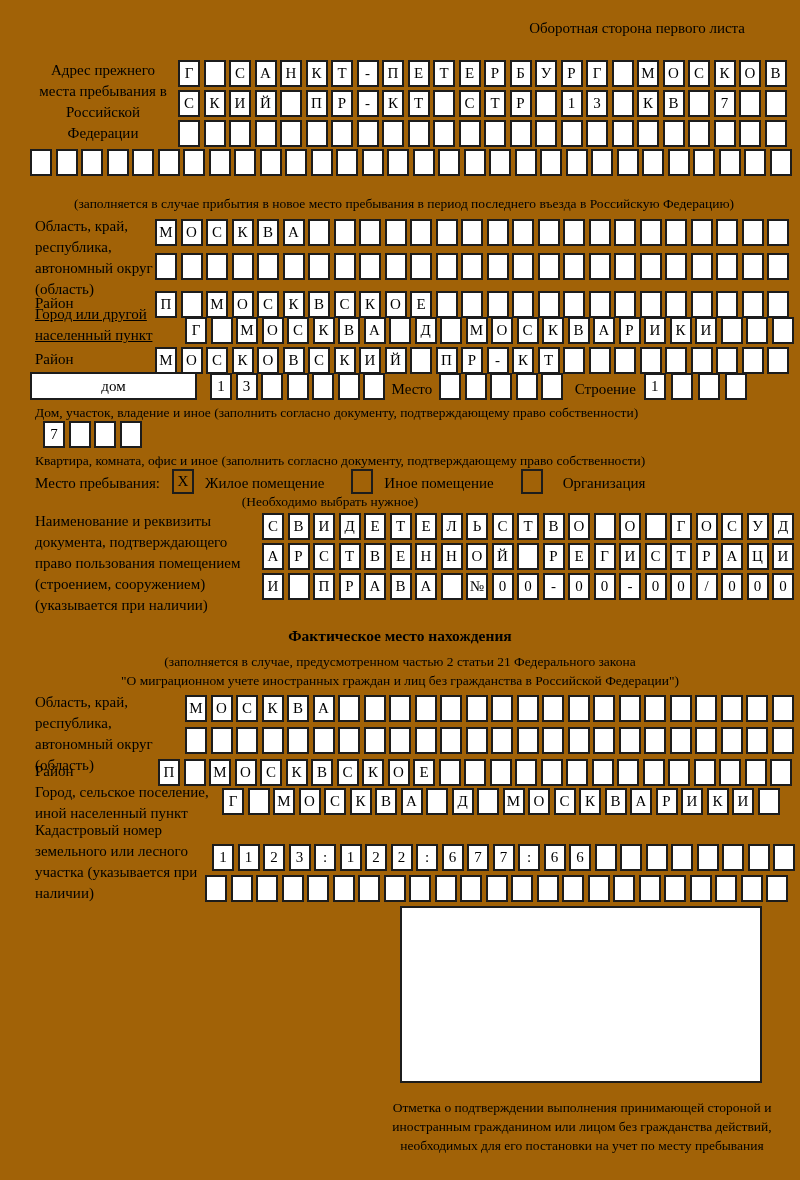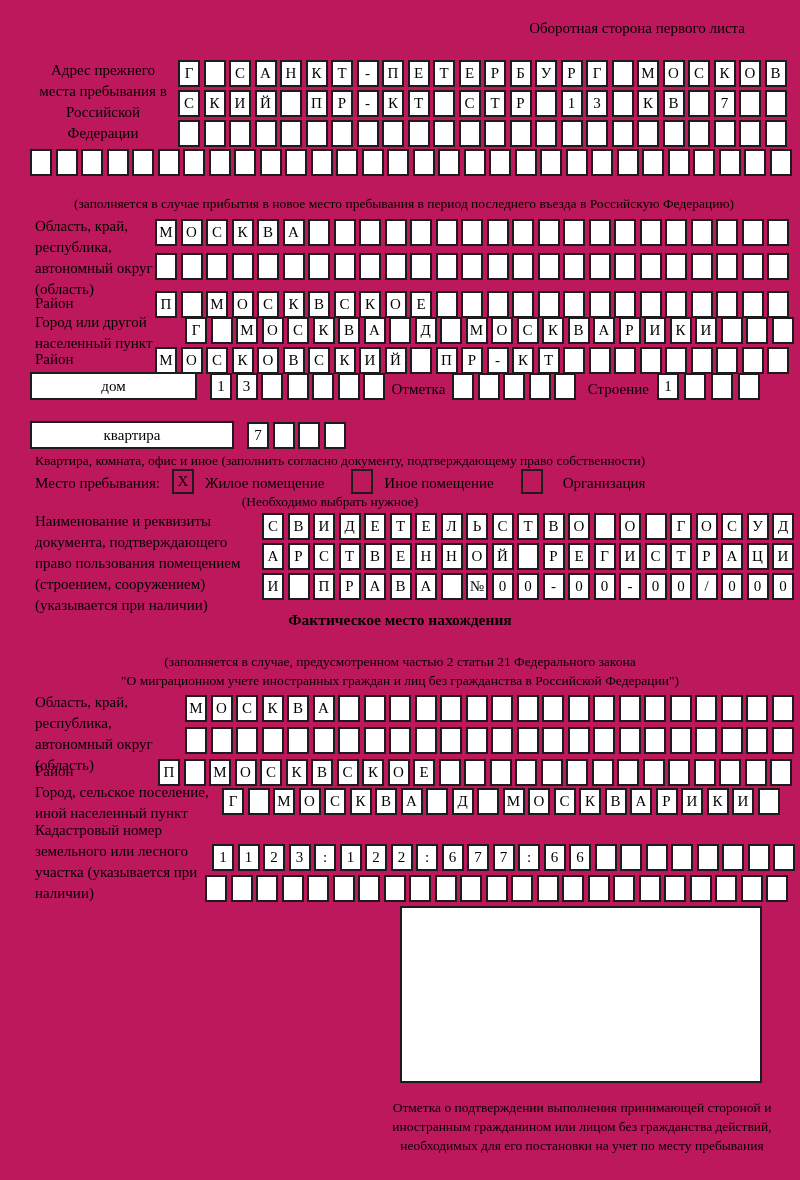--- a/index.html
+++ b/index.html
@@ -1,16 +1,16 @@
 <!DOCTYPE html>
 <html><head>
 <meta charset="utf-8">
 <style>
   html,body{margin:0;padding:0;background:#fff;}
-  .sheet{position:relative;width:800px;height:1180px;background:#be185d;
+  .sheet{position:relative;width:800px;height:1180px;background:#a16207;
          font-family:"Liberation Serif","DejaVu Serif",serif;color:#000;overflow:hidden;}
   .abs{position:absolute;}
   .lbl{font-size:15px;line-height:21px;}
   .cap{font-size:13.5px;line-height:18px;}
   .title{font-weight:bold;font-size:15.5px;}
   .center{text-align:center;}
   .cellrow{display:flex;}
   .cell{box-sizing:border-box;flex:0 0 auto;width:22px;height:27px;border:2px solid #1c1c1c;
         margin-right:3.5px;display:flex;align-items:center;justify-content:center;
         font-size:15px;background:#fff;}
@@ -221,21 +221,21 @@
       <span class="cell"></span>
       <span class="cell"></span>
       <span class="cell"></span>
       <span class="cell"></span>
       <span class="cell"></span>
       <span class="cell"></span>
       <span class="cell"></span>
       <span class="cell"></span>
     </div>
 
-  <div class="abs lbl" style="left:35px;top:312px;width:150px;">Город или другой населенный пункт</div>
+  <div class="abs lbl" style="left:35px;top:304px;width:150px;text-decoration:underline;">Город или другой населенный пункт</div>
   <div class="abs cellrow" style="left:185px;top:317px;">
       <span class="cell">Г</span>
       <span class="cell"></span>
       <span class="cell">М</span>
       <span class="cell">О</span>
       <span class="cell">С</span>
       <span class="cell">К</span>
       <span class="cell">В</span>
       <span class="cell">А</span>
       <span class="cell"></span>
@@ -289,39 +289,39 @@
     <div class="widebox" style="width:167px;">дом</div>
     <div class="cellrow" style="margin-left:13px;">
         <span class="cell">1</span>
         <span class="cell">3</span>
         <span class="cell"></span>
         <span class="cell"></span>
         <span class="cell"></span>
         <span class="cell"></span>
         <span class="cell"></span>
       </div>
-    <div class="lbl" style="margin-left:3px;margin-right:7px;">Отметка</div>
+    <div class="lbl" style="margin-left:3px;margin-right:7px;">Место</div>
     <div class="cellrow">
         <span class="cell"></span>
         <span class="cell"></span>
         <span class="cell"></span>
         <span class="cell"></span>
         <span class="cell"></span>
       </div>
     <div class="lbl" style="margin-left:8px;margin-right:8px;">Строение</div>
     <div class="cellrow gap5">
         <span class="cell">1</span>
         <span class="cell"></span>
         <span class="cell"></span>
         <span class="cell"></span>
       </div>
   </div>
+  <div class="abs cap" style="left:35px;top:404px;">Дом, участок, владение и иное (заполнить согласно документу, подтверждающему право собственности)</div>
 
   <div class="abs inline-row" style="left:30px;top:421px;">
-    <div class="widebox" style="width:204px;">квартира</div>
     <div class="cellrow" style="margin-left:13px;">
         <span class="cell">7</span>
         <span class="cell"></span>
         <span class="cell"></span>
         <span class="cell"></span>
       </div>
   </div>
   <div class="abs cap" style="left:35px;top:452px;">Квартира, комната, офис и иное (заполнить согласно документу, подтверждающему право собственности)</div>
 
   <div class="abs inline-row lbl" style="left:35px;top:469px;">
@@ -399,21 +399,21 @@
       <span class="cell">0</span>
       <span class="cell">-</span>
       <span class="cell">0</span>
       <span class="cell">0</span>
       <span class="cell">/</span>
       <span class="cell">0</span>
       <span class="cell">0</span>
       <span class="cell">0</span>
     </div>
 
-  <div class="abs title center" style="left:0;top:611px;width:800px;">Фактическое место нахождения</div>
+  <div class="abs title center" style="left:0;top:627px;width:800px;">Фактическое место нахождения</div>
   <div class="abs cap center" style="left:0;top:653px;width:800px;">(заполняется в случае, предусмотренном частью 2 статьи 21 Федерального закона</div>
   <div class="abs cap center" style="left:0;top:672px;width:800px;">"О миграционном учете иностранных граждан и лиц без гражданства в Российской Федерации")</div>
 
   <div class="abs lbl" style="left:35px;top:692px;width:152px;">Область, край, республика, автономный округ (область)</div>
   <div class="abs cellrow" style="left:185px;top:695px;">
       <span class="cell">М</span>
       <span class="cell">О</span>
       <span class="cell">С</span>
       <span class="cell">К</span>
       <span class="cell">В</span>

